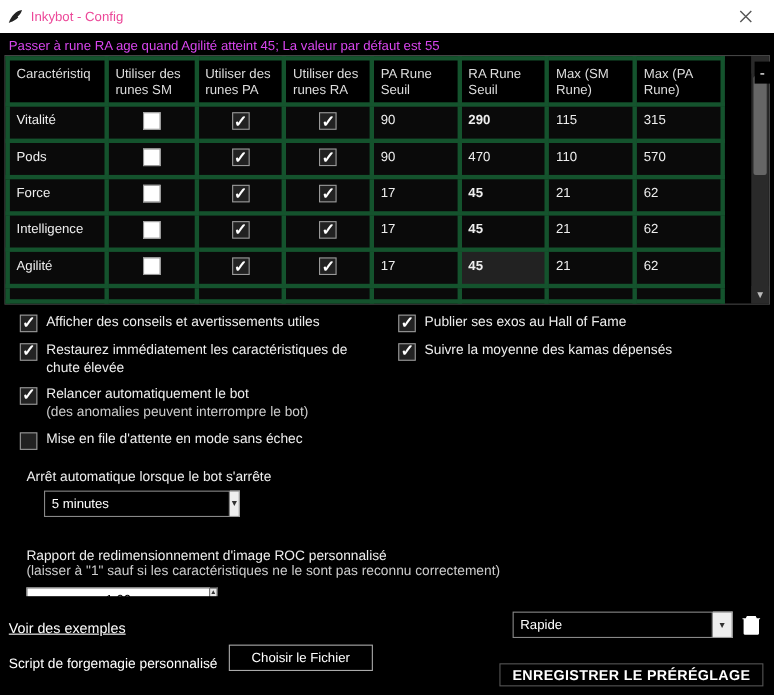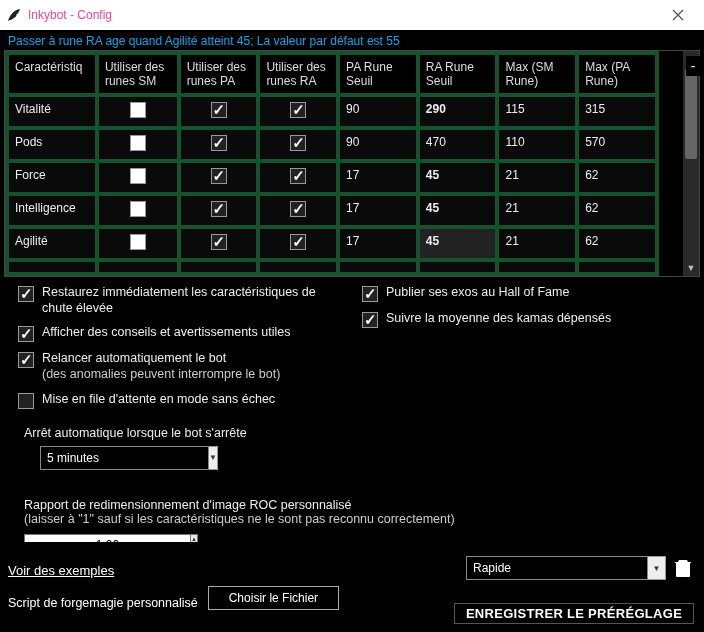--- a/index.html
+++ b/index.html
@@ -25,21 +25,21 @@
     font-family: "Segoe UI", Arial, sans-serif;
   }
   .titlebar .quill { width: 16px; height: 16px; margin-right: 6px; }
   .titlebar .close {
     position: absolute; right: 6px; top: 0; height: 30px; width: 40px;
     display: flex; align-items: center; justify-content: center;
     color: #555; font-size: 14px;
   }
   .notice {
     padding: 4px 8px 2px 8px;
-    color: #0ea5e9;
+    color: #d946ef;
     font-size: 12px;
   }
   .table-wrap {
     position: relative;
     margin: 0 4px;
     border: 1px solid #444;
   }
   table {
     border-collapse: collapse;
     width: 654px;
@@ -247,25 +247,25 @@
     <div class="scroll-thumb"></div>
     <div class="scroll-btn" style="bottom:0">▼</div>
   </div>
 </div>
 <div class="minus-tab">-</div>
 
 <div class="opts">
   <div class="opts-col" id="opts-left">
       <div class="opt-row">
         <span class="cb dark checked"></span>
+        <span class="opt-label">Afficher des conseils et avertissements utiles</span>
+      </div>
+      <div class="opt-row">
+        <span class="cb dark checked"></span>
         <span class="opt-label">Restaurez immédiatement les caractéristiques de chute élevée</span>
-      </div>
-      <div class="opt-row">
-        <span class="cb dark checked"></span>
-        <span class="opt-label">Afficher des conseils et avertissements utiles</span>
       </div>
       <div class="opt-row">
         <span class="cb dark checked"></span>
         <span class="opt-label">Relancer automatiquement le bot<br><span class="opt-sub">(des anomalies peuvent interrompre le bot)</span></span>
       </div>
       <div class="opt-row">
         <span class="cb dark"></span>
         <span class="opt-label">Mise en file d'attente en mode sans échec</span>
       </div>
     </div>

